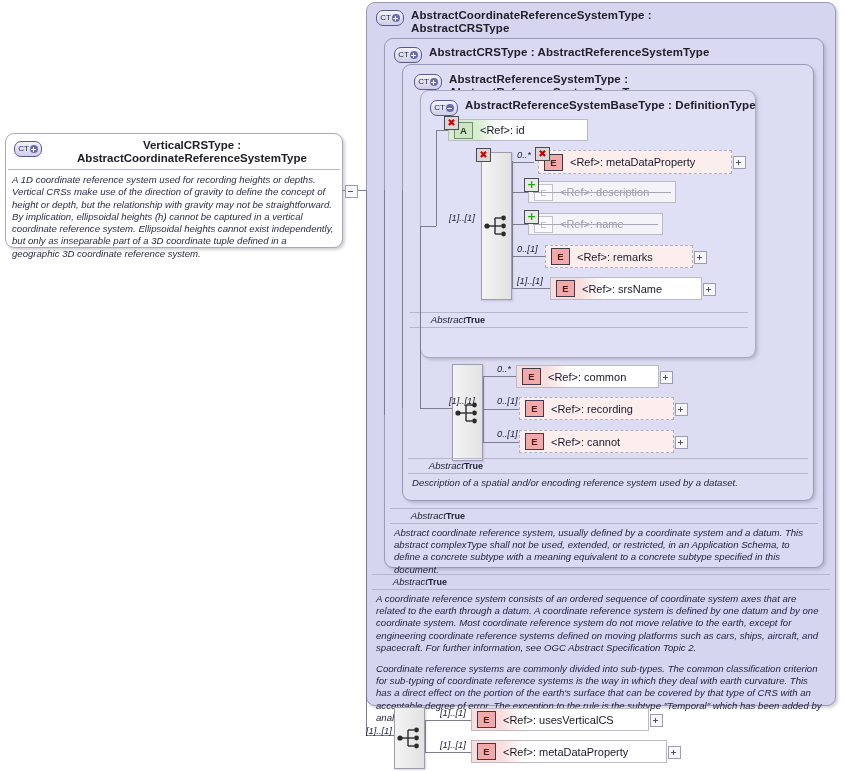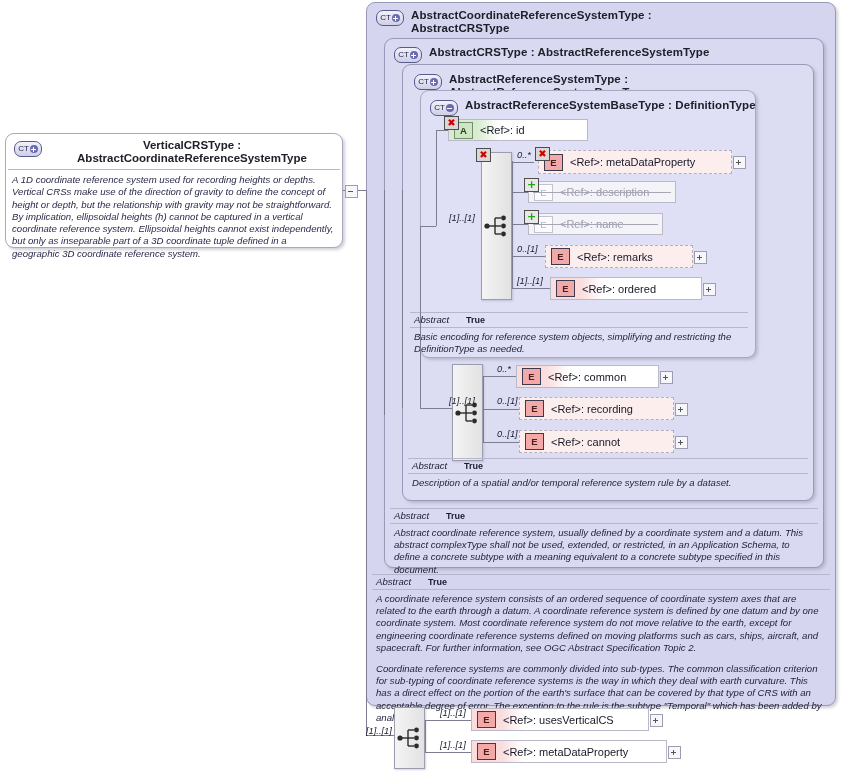--- a/index.html
+++ b/index.html
@@ -93,20 +93,21 @@
     line-height: 12.3px;
     padding: 4px 6px 4px 6px;
   }
   .hr-line { border-top: 1px solid #b6b6cc; }
 
   
   .abstract-row {
     display: flex; align-items: baseline;
     font-size: 9.6px; color: #1b1b30;
     padding: 1px 0 2px 4px;
+    text-align: right;
   }
   .abstract-row .lbl { font-style: italic; width: 52px; }
   .abstract-row .val { font-weight: bold; font-size: 9px; }
   .annot-text {
     font-size: 9.6px; font-style: italic; color: #23233f;
     line-height: 12.2px; padding: 3px 6px 3px 4px;
   }
   .annot-text p { margin: 0 0 9px 0; }
   .annot-text p:last-child { margin-bottom: 0; }
 
@@ -396,32 +397,31 @@
     <span class="label nm">: remarks</span>
   </div>
   <div class="expand-btn" style="left:694px; top:251px;"></div>
 
   <div class="abs ln-h" style="left:512px; top:288px; width:38px;"></div>
   <div class="card" style="left:517px; top:276px;">[1]..[1]</div>
   <div class="node el-req" style="left:550px; top:277px; width:152px; height:23px;">
     <div class="inner-fill"></div>
     <span class="e-badge">E</span>
     <span class="label ref">&lt;Ref&gt;</span>
-    <span class="label nm">: ordered</span>
+    <span class="label nm">: srsName</span>
   </div>
   <div class="expand-btn" style="left:703px; top:283px;"></div>
 
   <div class="abs" style="left:410px; top:312px; width:338px;">
     <div class="hr-line"></div>
     <div class="abstract-row">
       <span class="lbl">Abstract</span>
       <span class="val">True</span>
     </div>
     <div class="hr-line"></div>
-    <div class="annot-text">Basic encoding for reference system objects, simplifying and restricting the DefinitionType as needed.</div>
   </div>
 
   <div class="abs ln-v" style="left:420px; top:226px; height:182px;"></div>
   <div class="abs ln-h" style="left:420px; top:408px; width:32px;"></div>
 
   <div class="abs seq-box" style="left:452px; top:364px; width:31px; height:97px;">
     <svg class="seq-glyph" width="26" height="24" viewBox="0 0 26 24">
       <circle cx="3" cy="12" r="2.6" fill="#2b2b2b"></circle>
       <line x1="5" y1="12" x2="11" y2="12" stroke="#2b2b2b" stroke-width="1.4"></line>
       <line x1="11" y1="4" x2="11" y2="20" stroke="#2b2b2b" stroke-width="1.4"></line>
@@ -467,21 +467,21 @@
   </div>
   <div class="expand-btn" style="left:675px; top:436px;"></div>
 
   <div class="abs" style="left:408px; top:458px; width:400px;">
     <div class="hr-line"></div>
     <div class="abstract-row">
       <span class="lbl">Abstract</span>
       <span class="val">True</span>
     </div>
     <div class="hr-line"></div>
-    <div class="annot-text">Description of a spatial and/or temporal reference system rule by a dataset.</div>
+    <div class="annot-text">Description of a spatial and/or encoding reference system used by a dataset.</div>
   </div>
 
   <div class="abs" style="left:390px; top:508px; width:428px;">
     <div class="hr-line"></div>
     <div class="abstract-row">
       <span class="lbl">Abstract</span>
       <span class="val">True</span>
     </div>
     <div class="hr-line"></div>
     <div class="annot-text">Abstract coordinate reference system, usually defined by a coordinate system and a datum. This abstract complexType shall not be used, extended, or restricted, in an Application Schema, to define a concrete subtype with a meaning equivalent to a concrete subtype specified in this document.</div>

